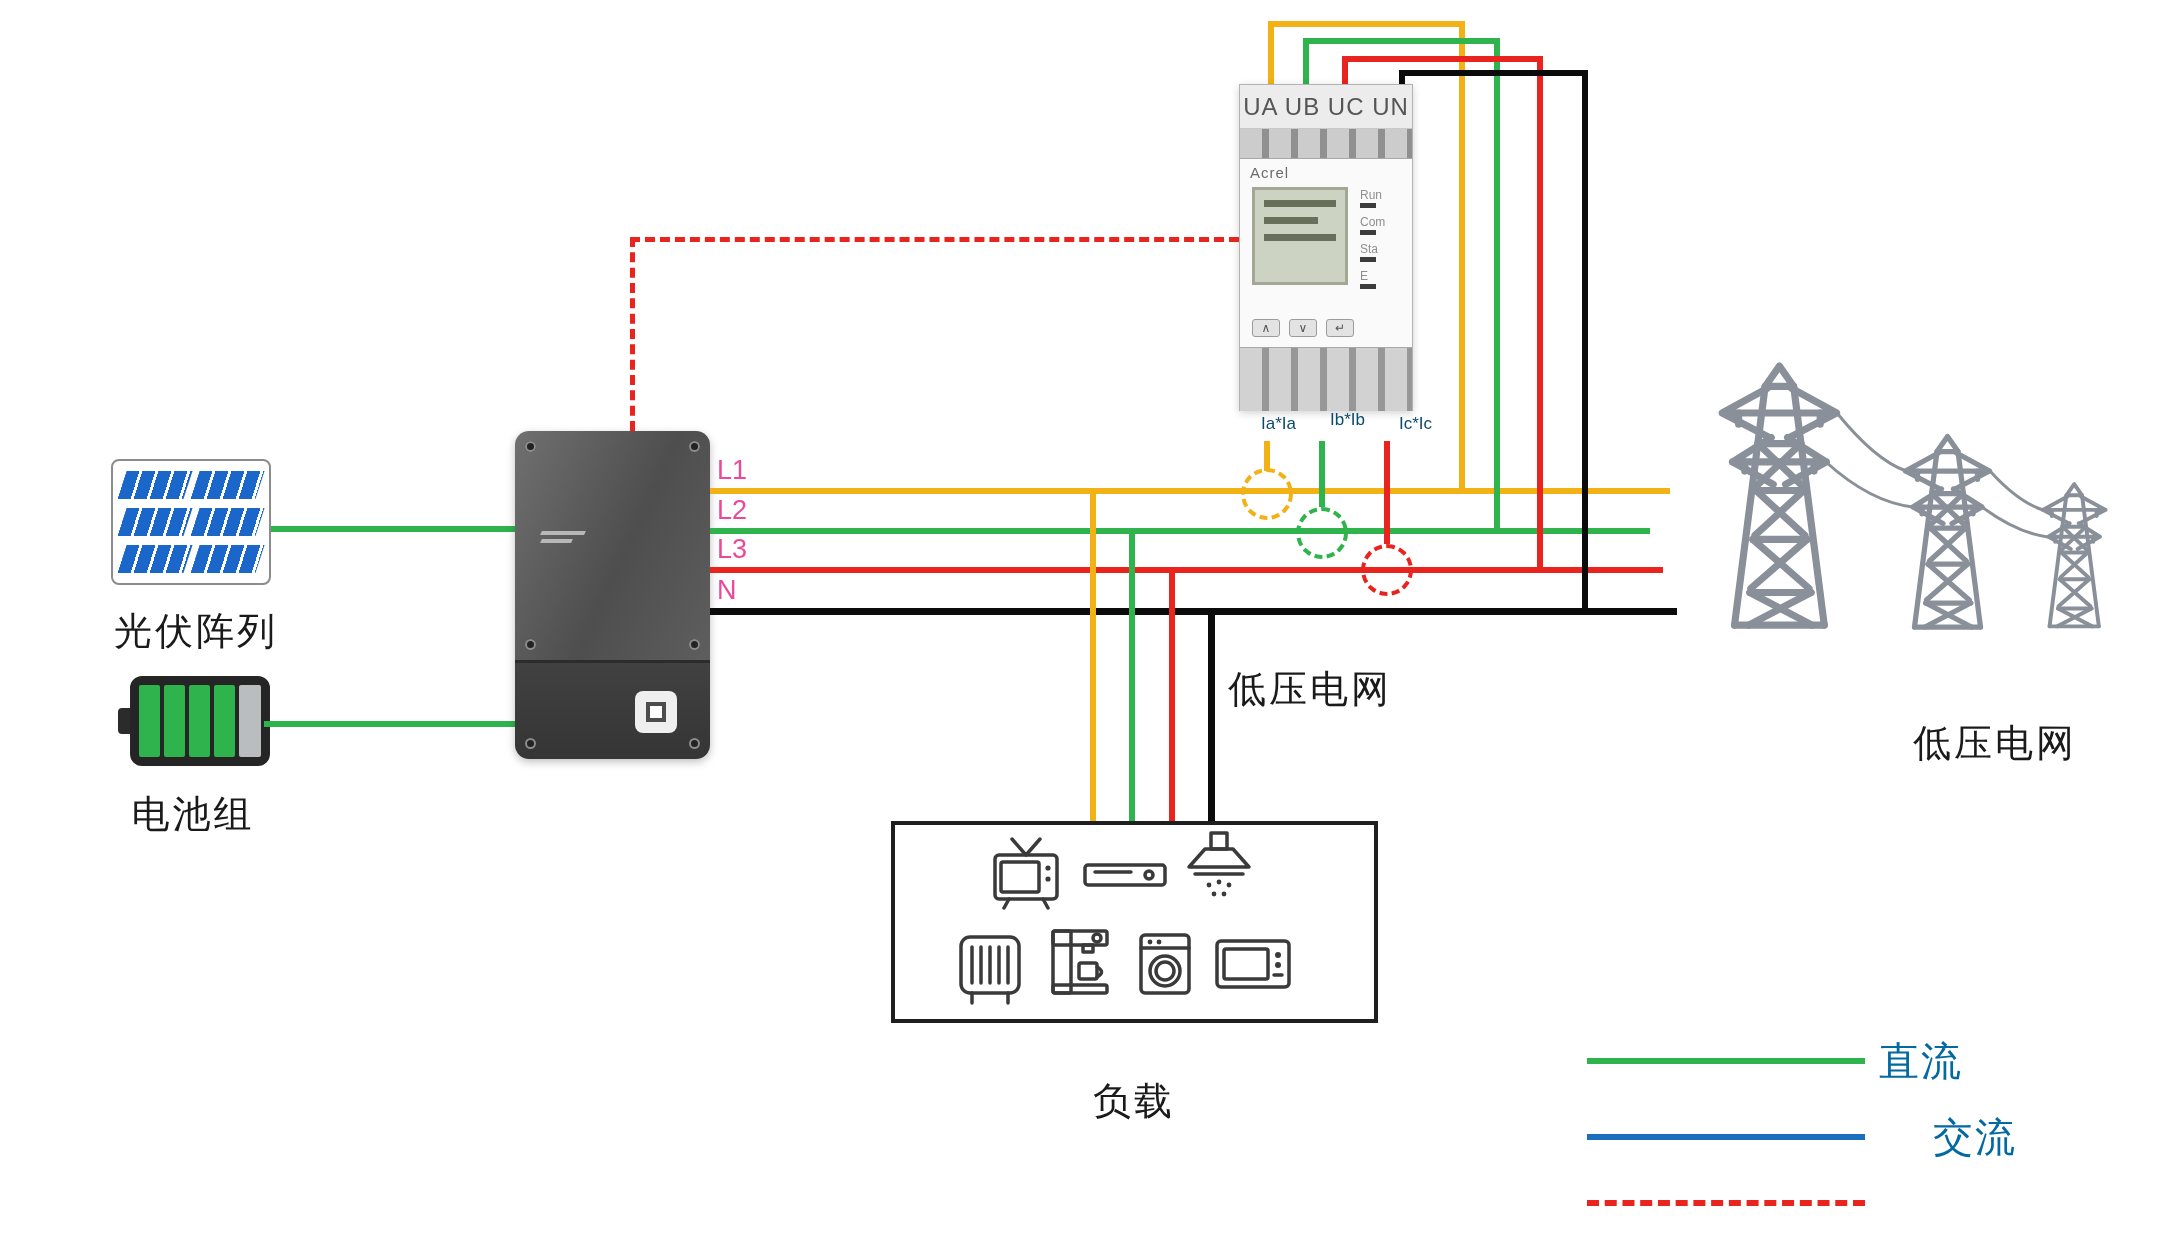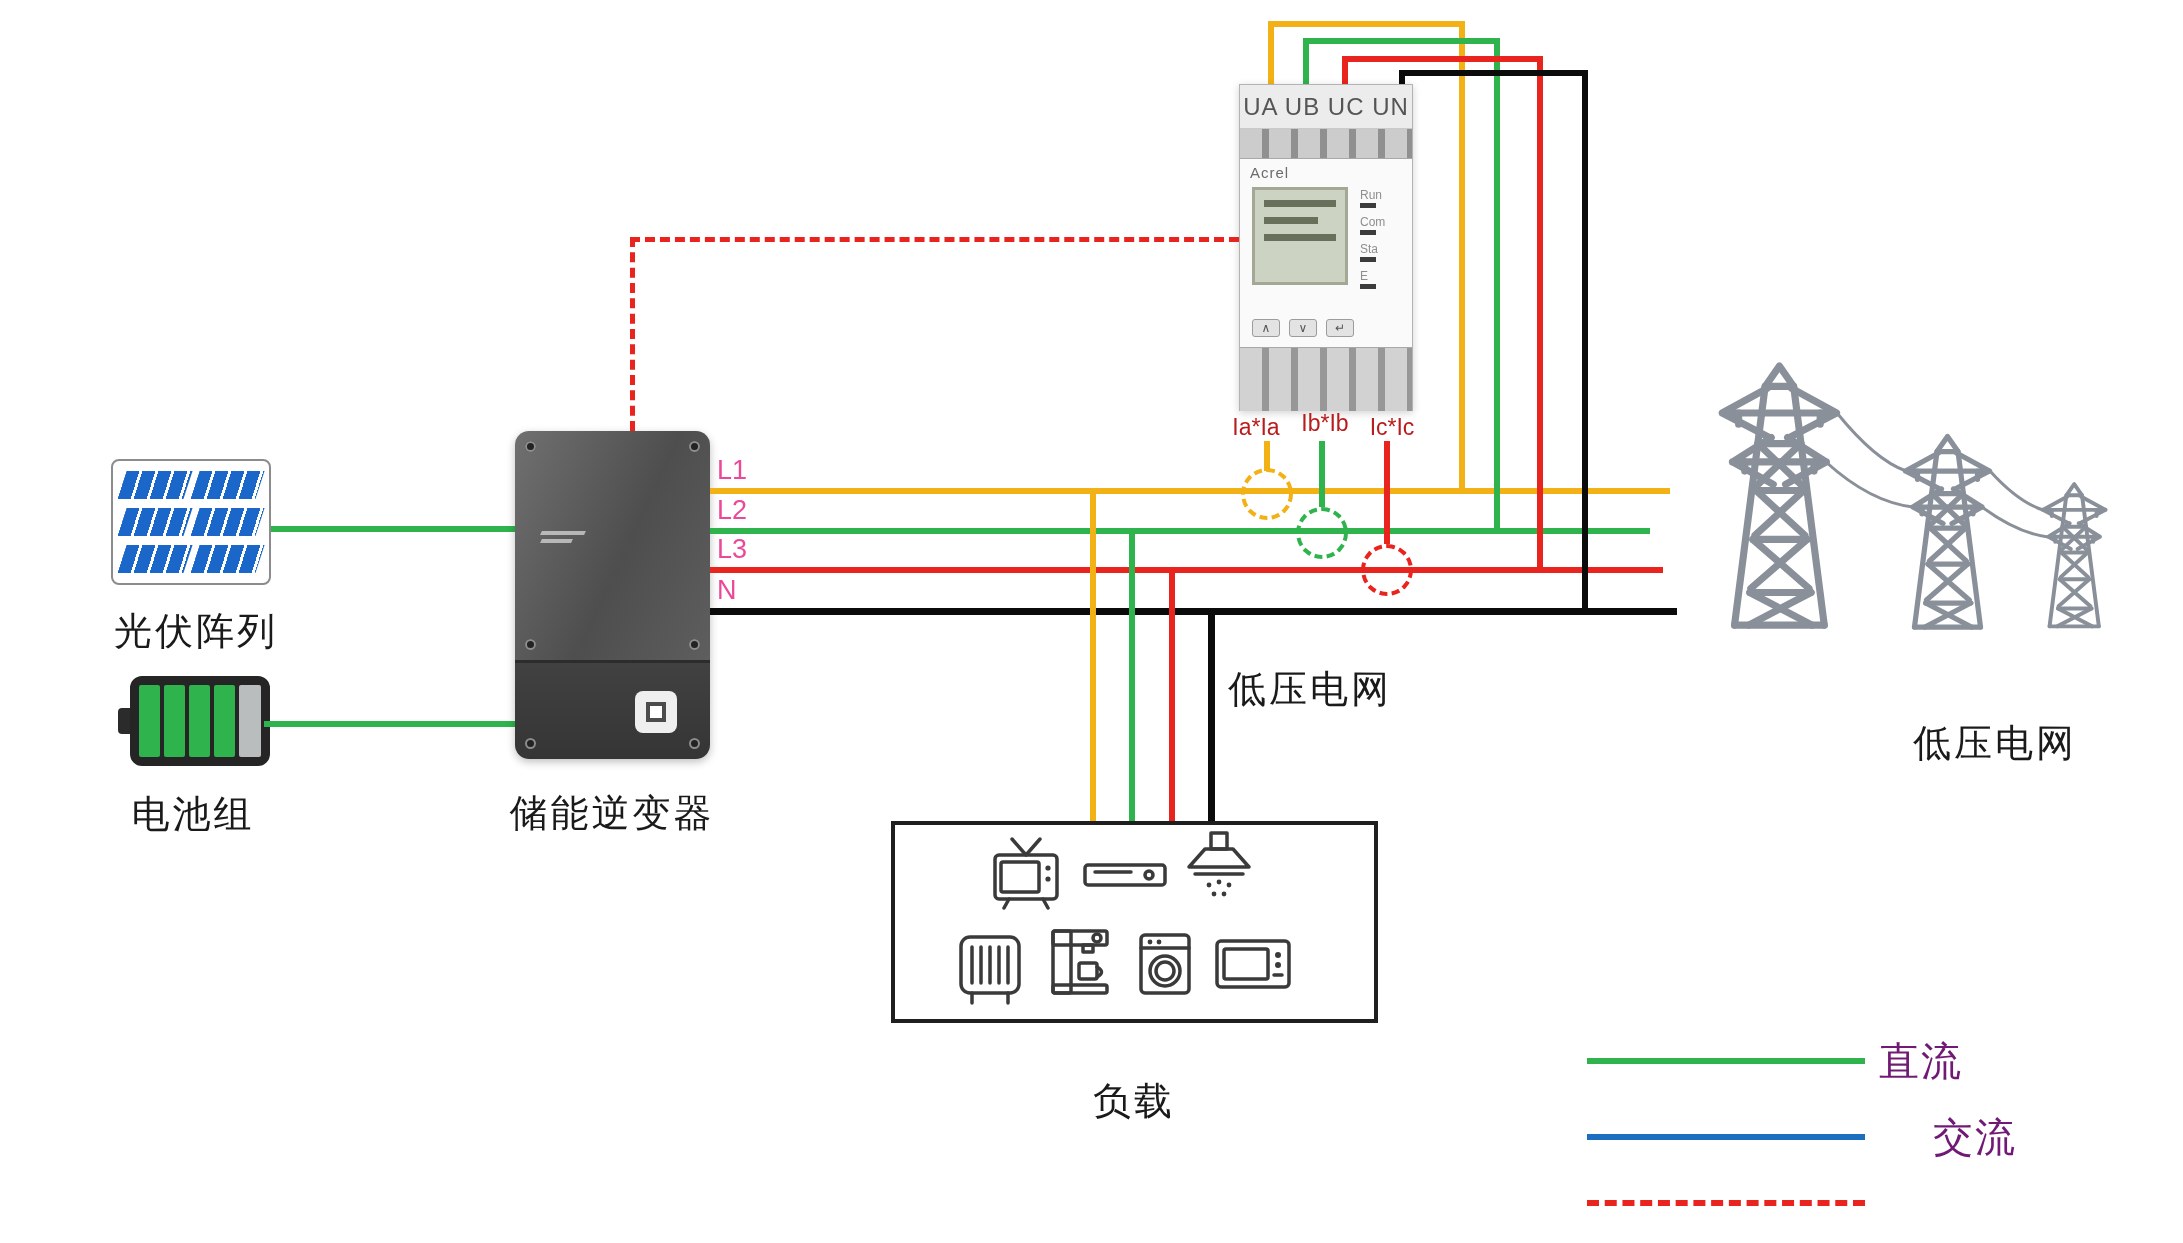--- a/index.html
+++ b/index.html
@@ -20,22 +20,22 @@
 
   
   .ct { position:absolute; width:52px; height:52px; border-radius:50%; background:transparent; }
   .ct.y { border:4px dashed var(--yellow); }
   .ct.g { border:4px dashed var(--green); }
   .ct.r { border:4px dashed var(--red); }
 
   
   .lbl     { position:absolute; color:#1a1a1a; font-size:38px; letter-spacing:3px; }
   .buslbl  { position:absolute; color:#ec4899; font-size:27px; }
-  .termlbl { position:absolute; color:#b91c1c; font-size:23px; text-align:center; }
-  .legend-lbl { position:absolute; color:#701a75; font-size:40px; letter-spacing:2px; }
+  .termlbl { position:absolute; color:#0c4a6e; font-size:17px; text-align:right; }
+  .legend-lbl { position:absolute; color:#0369a1; font-size:40px; letter-spacing:2px; }
 
   
   .pv-box { position:absolute; left:111px; top:459px; width:160px; height:126px; background:#fff;
             border:2px solid #8c8c8c; border-radius:8px; padding:10px 9px;
             display:flex; flex-direction:column; justify-content:space-between; }
   .pv-row { display:flex; gap:7px; height:28px; transform:skewX(-18deg); }
   .pv-seg { flex:1; background:repeating-linear-gradient(90deg, var(--panel_blue) 0 13px, #ffffff 13px 16px); }
 
   
   .bat-nub  { position:absolute; left:0; top:32px; width:16px; height:26px; background:#2b2b2b; border-radius:4px; }
@@ -133,21 +133,20 @@
         </div>
     </div>
     <div class="inv-bot">
       <span class="screw" style="left:10px; bottom:10px;"></span>
       <span class="screw" style="right:10px; bottom:10px;"></span>
       <div class="inv-port">
           <div class="inv-port-in"></div>
         </div>
     </div>
   </div>
-  <div class="lbl" style="left:502px; top:788px; width:220px; text-align:center;">储能逆变器</div>
 
   <div class="hline c-yellow" style="left:710px; top:488px; width:960px;"></div>
   <div class="hline c-green" style="left:710px; top:528px; width:940px;"></div>
   <div class="hline c-red" style="left:710px; top:567px; width:953px;"></div>
   <div class="hline c-black" style="left:710px; top:608px; width:967px; height:7px;"></div>
 
   <div class="buslbl" style="left:717px; top:455px;">L1</div>
   <div class="buslbl" style="left:717px; top:495px;">L2</div>
   <div class="buslbl" style="left:717px; top:534px;">L3</div>
   <div class="buslbl" style="left:717px; top:575px;">N</div>

